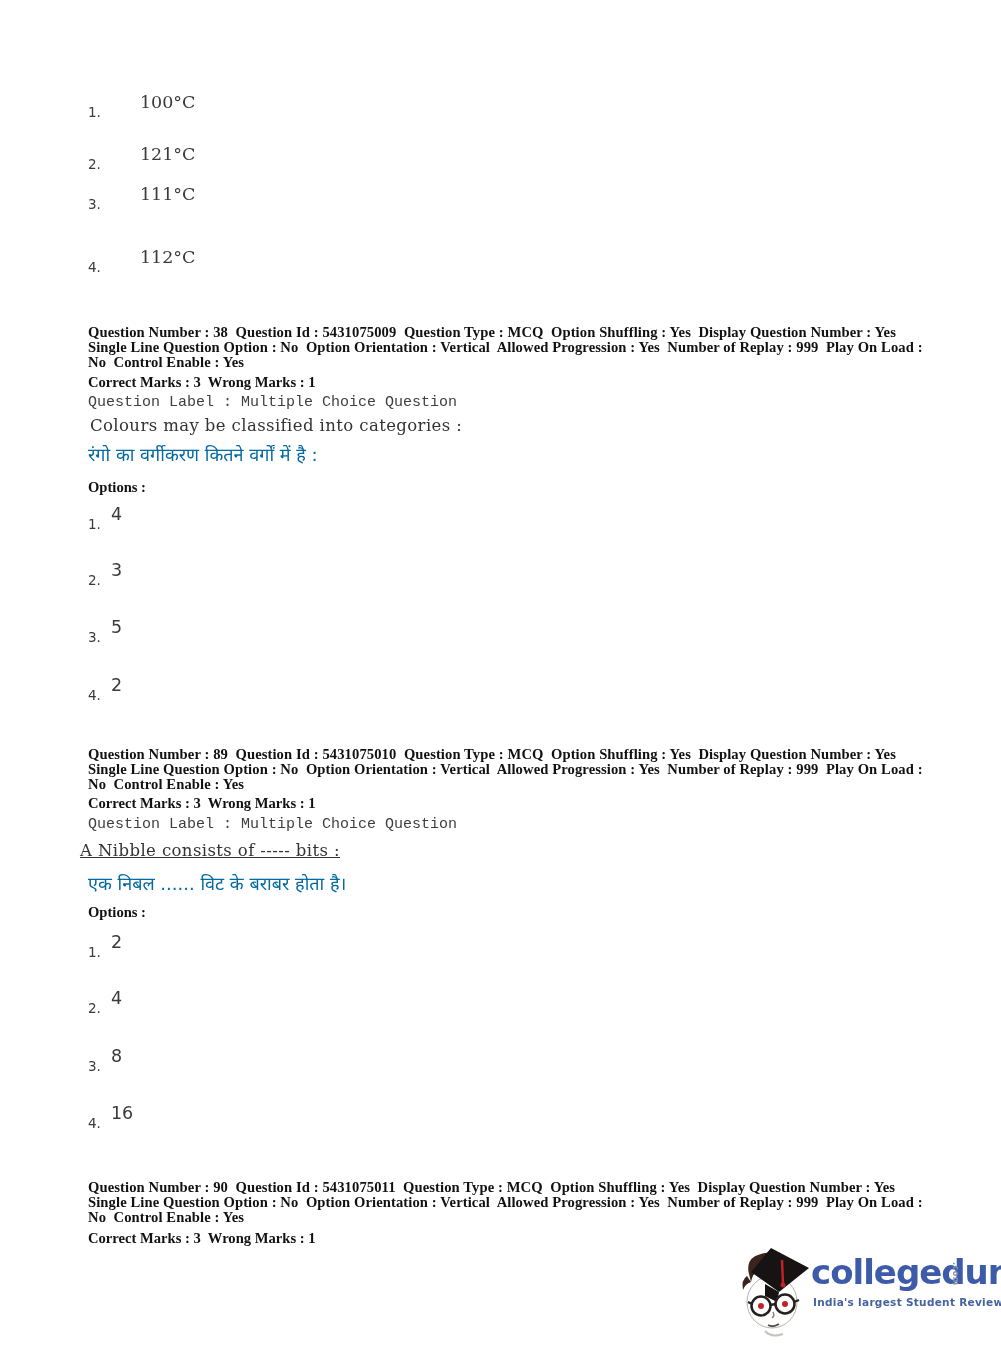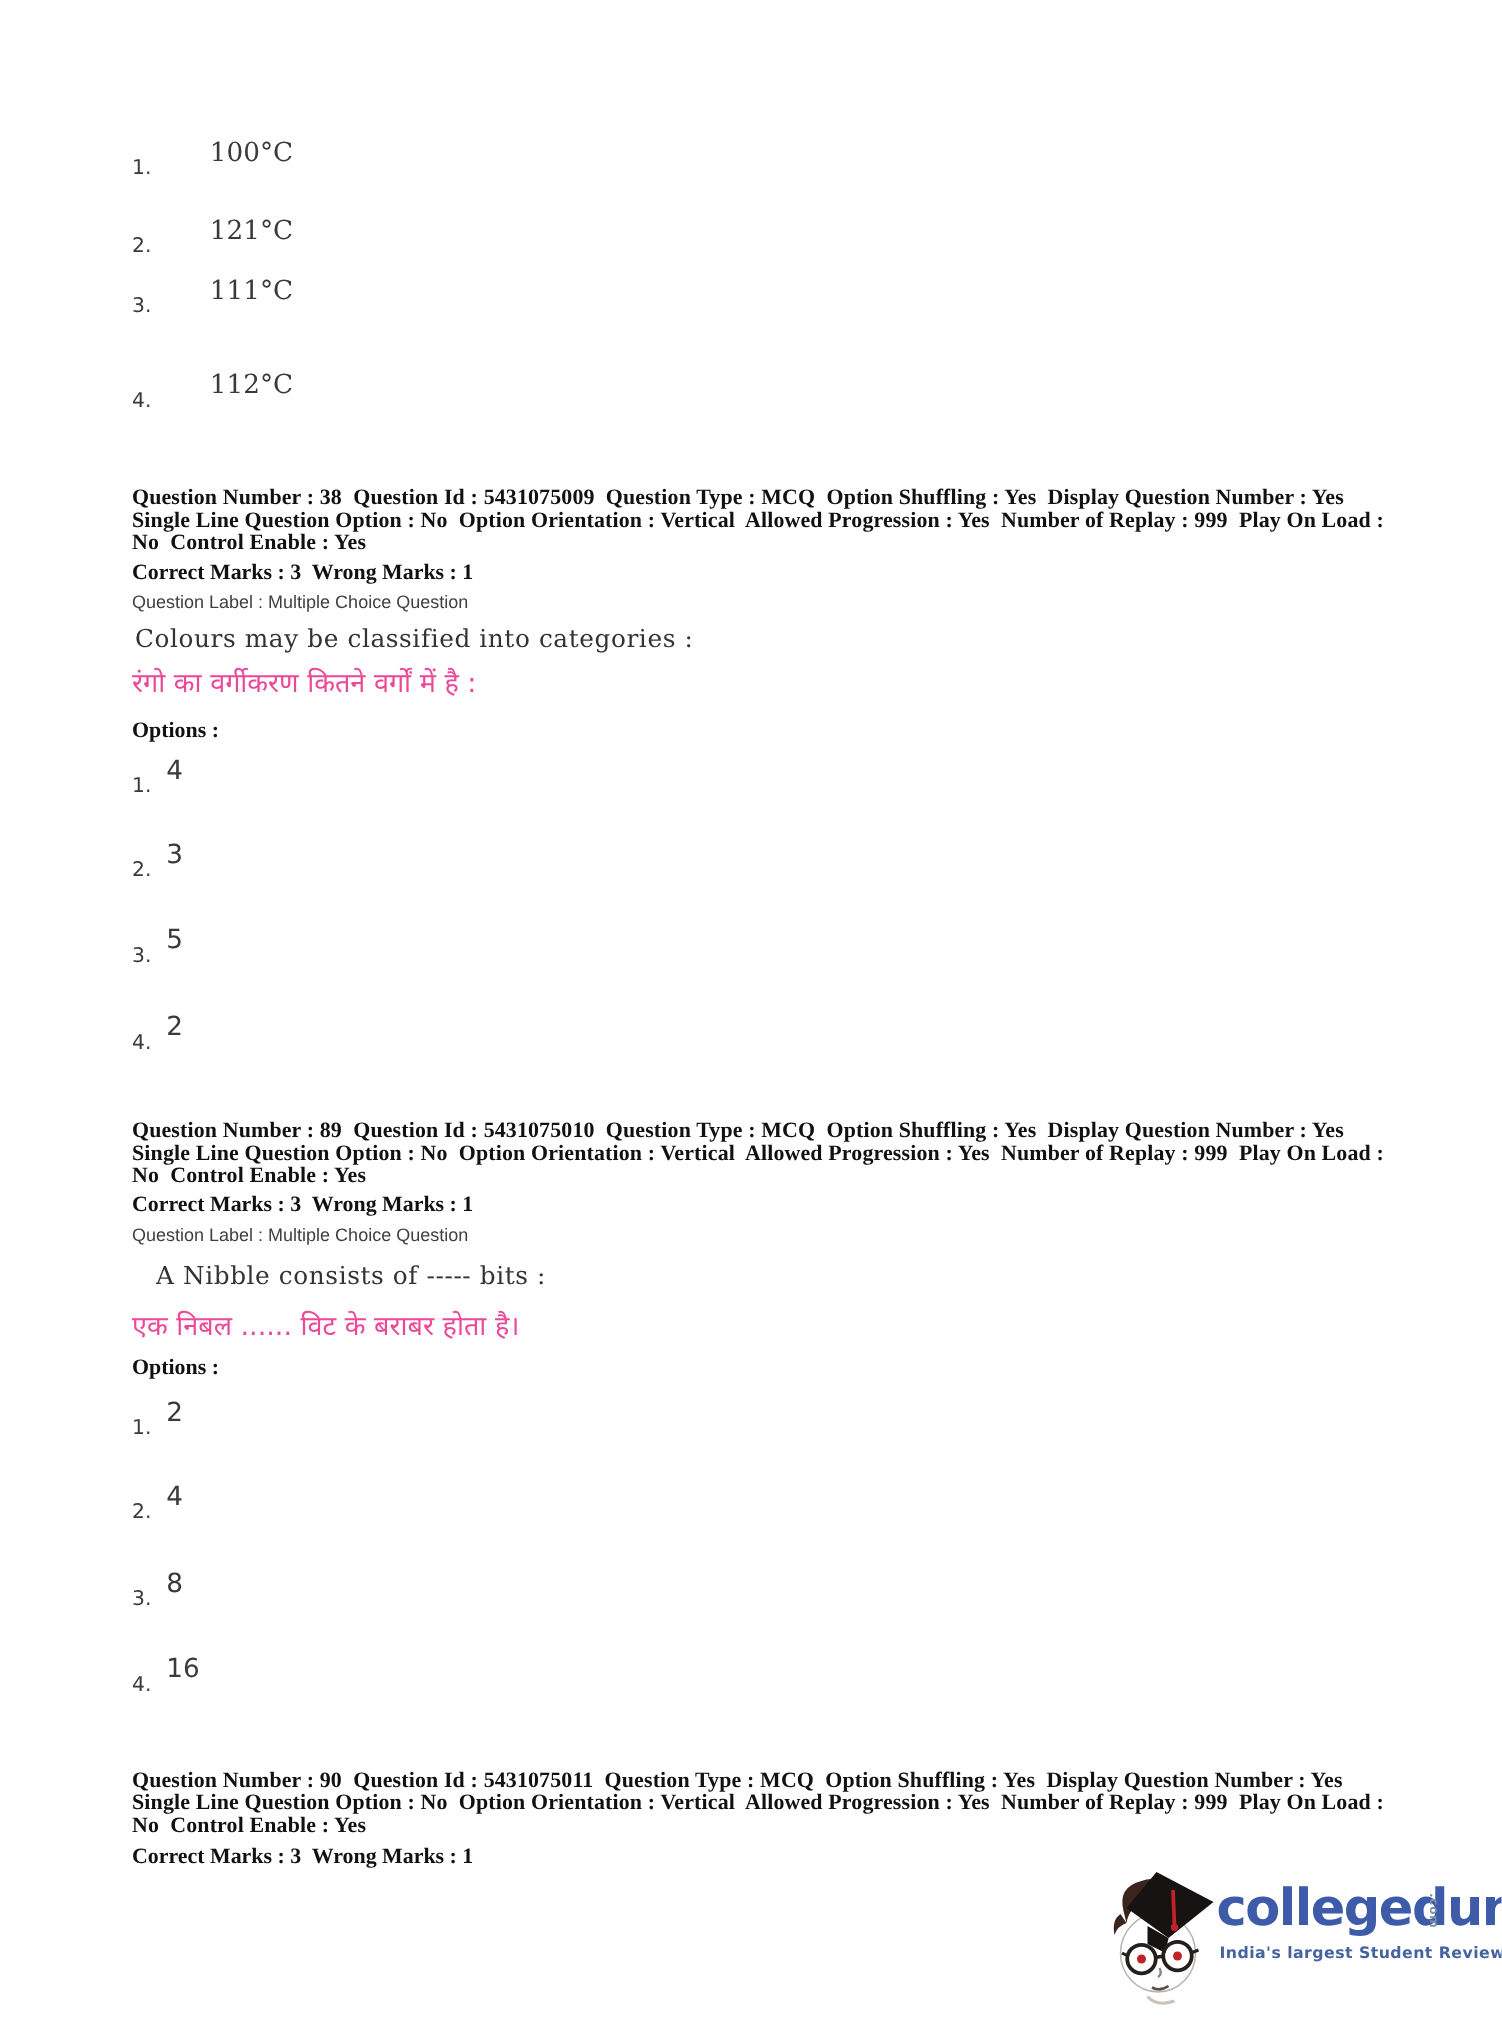--- a/index.html
+++ b/index.html
@@ -19,36 +19,36 @@
     letter-spacing:0.1px;
   }
   .marks-line {
     font-family:"Liberation Serif", serif;
     font-weight:bold;
     font-size:14.6px;
     color:#111111;
     white-space:pre;
   }
   .q-label {
-    font-family:Liberation Sans, sans-serif;
-    font-size:12px;
+    font-family:Liberation Mono, monospace;
+    font-size:15px;
     color:#3f3f3f;
     white-space:pre;
   }
   .q-en {
     font-family:"DejaVu Serif", serif;
     font-size:16.5px;
     color:#333333;
     letter-spacing:0.4px;
     white-space:pre;
   }
   .q-hi {
     font-family:"DejaVu Sans", sans-serif;
     font-size:18px;
-    color:#ec4899;
+    color:#0369a1;
     white-space:pre;
   }
   .opts-heading {
     font-family:"Liberation Serif", serif;
     font-weight:bold;
     font-size:14.6px;
     color:#111111;
     text-align:right;
   }
 
@@ -136,21 +136,21 @@
   <span class="opt-num">4.</span><span class="opt-val val-sans">2</span>
 </div>
 
 <div class="abs" style="left:88px; top:747px;">
   <div class="meta-line">Question Number : 89  Question Id : 5431075010  Question Type : MCQ  Option Shuffling : Yes  Display Question Number : Yes</div>
   <div class="meta-line">Single Line Question Option : No  Option Orientation : Vertical  Allowed Progression : Yes  Number of Replay : 999  Play On Load :</div>
   <div class="meta-line">No  Control Enable : Yes</div>
 </div>
 <div class="abs marks-line" style="left:88px; top:795px;">Correct Marks : 3  Wrong Marks : 1</div>
 <div class="abs q-label" style="left:88px; top:816px;">Question Label : Multiple Choice Question</div>
-<div class="abs q-en" style="left:104px; top:841px;">A Nibble consists of ----- bits :</div>
+<div class="abs q-en" style="left:80px; top:841px;text-decoration:underline;">A Nibble consists of ----- bits :</div>
 <div class="abs q-hi" style="left:88px; top:871px;text-align:right;">एक निबल ...... विट के बराबर होता है।</div>
 <div class="abs opts-heading" style="left:88px; top:904px;">Options :</div>
 
 <div class="opt" style="top:932px">
   <span class="opt-num">1.</span><span class="opt-val val-sans">2</span>
 </div>
 <div class="opt" style="top:988px">
   <span class="opt-num">2.</span><span class="opt-val val-sans">4</span>
 </div>
 <div class="opt" style="top:1046px">

